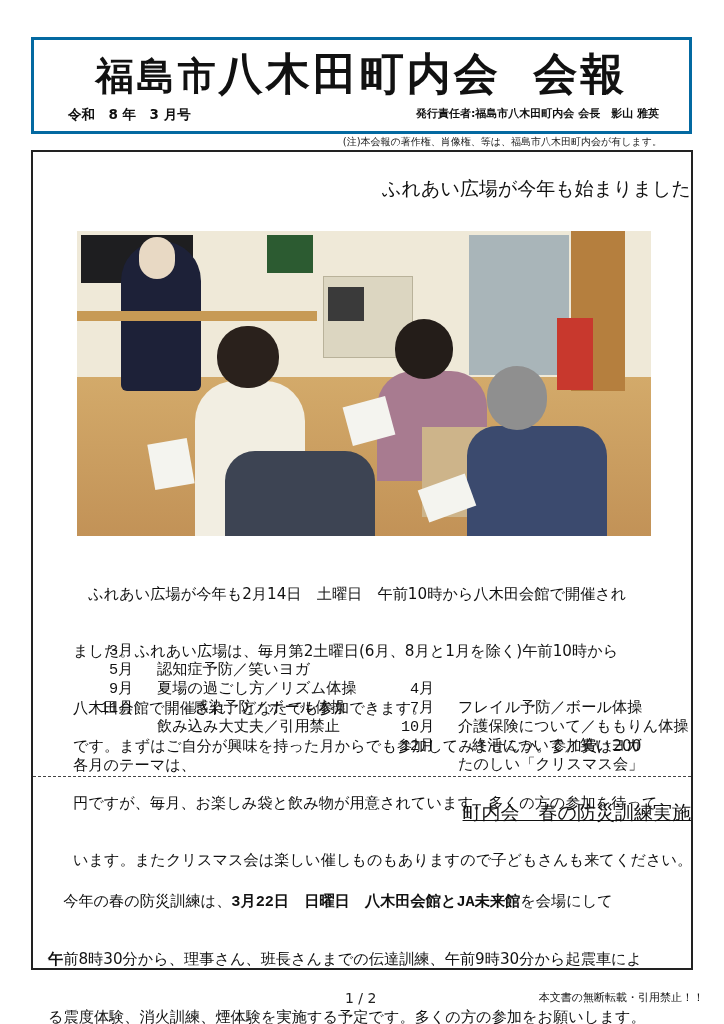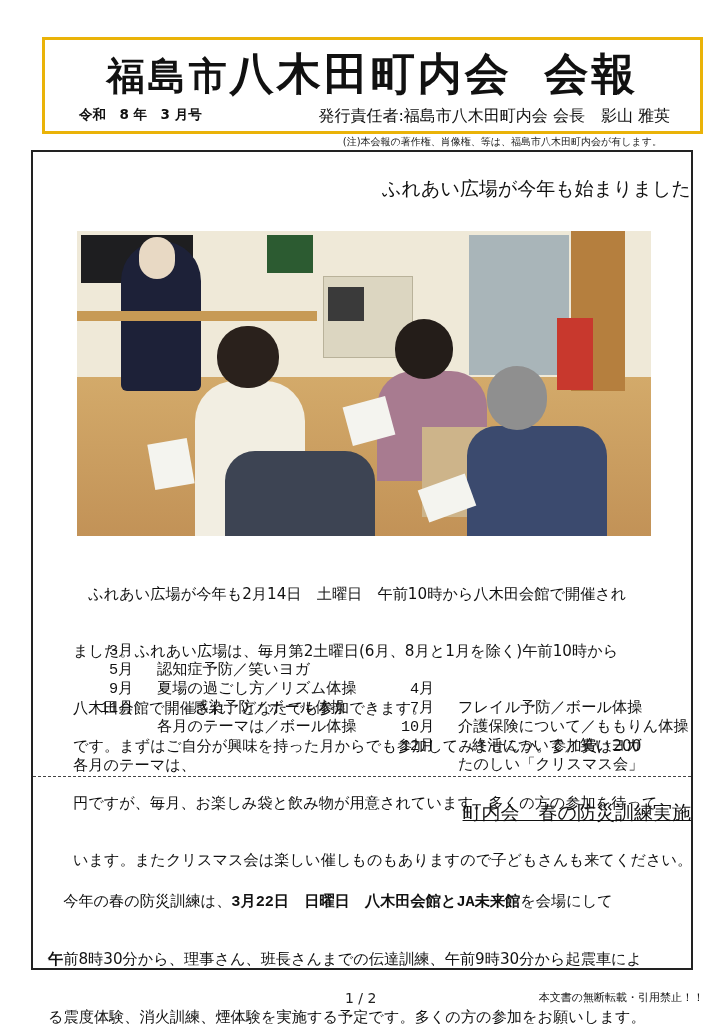--- a/index.html
+++ b/index.html
@@ -1,35 +1,35 @@
 <!DOCTYPE html>
 <html><head>
 <meta charset="utf-8">
 <style>
   html, body { margin: 0; padding: 0; background: #ffffff; }
   body {
     width: 724px; height: 1024px; position: relative; overflow: hidden;
     font-family: "DejaVu Sans", "Liberation Sans", sans-serif; color: #111;
   }
   .header-box {
-    position: absolute; left: 42px; top: 37px; width: 655px; height: 91px;
-    border: 3px solid #eab308; box-sizing: content-box;
+    position: absolute; left: 31px; top: 37px; width: 655px; height: 91px;
+    border: 3px solid #0369a1; box-sizing: content-box;
   }
   .masthead {
     position: absolute; left: 0; right: 0; top: 10px; text-align: center;
     font-size: 38px; font-weight: bold; letter-spacing: 3px; line-height: 48px;
     font-family: "DejaVu Sans", sans-serif;
   }
   .masthead .big { font-size: 44px; }
   .issue-line {
     position: absolute; left: 34px; top: 66px; font-size: 13.5px; font-weight: bold;
     white-space: pre;
   }
   .publisher-line {
-    position: absolute; right: 30px; top: 66px; font-size: 16px; font-weight: normal;
+    position: absolute; right: 30px; top: 66px; font-size: 11px; font-weight: bold;
     white-space: pre;
   }
   .copyright-note {
     position: absolute; right: 62px; top: 135px; font-size: 10px; color: #222;
   }
   .main-box {
     position: absolute; left: 31px; top: 150px; width: 658px; height: 816px;
     border: 2px solid #222;
   }
   .section-title {
@@ -139,21 +139,21 @@
       <span style="left:385px;">介護保険について／ももりん体操</span>
     </div>
     <div class="theme-row">
       <span style="left:36px;">9月</span>
       <span style="left:84px;padding-left:36px;">感染予防／ボール体操</span>
       <span style="left:328px;">10月</span>
       <span style="left:399px;">終活について／笑いヨガ</span>
     </div>
     <div class="theme-row">
       <span style="left:27px;">11月</span>
-      <span style="left:84px;">各月のテーマは／ボール体操</span>
+      <span style="left:84px;">飲み込み大丈夫／引用禁止</span>
       <span style="left:328px;">12月</span>
       <span style="left:385px;">たのしい「クリスマス会」</span>
     </div>
   </div>
 
   <div class="body-text" style="left:40px;top:547px;">
     <div>です。まずはご自分が興味を持った月からでも参加してみませんか。参加費は200</div>
     <div>円ですが、毎月、お楽しみ袋と飲み物が用意されています。多くの方の参加を待って</div>
     <div>います。またクリスマス会は楽しい催しものもありますので子どもさんも来てください。</div>
   </div>

